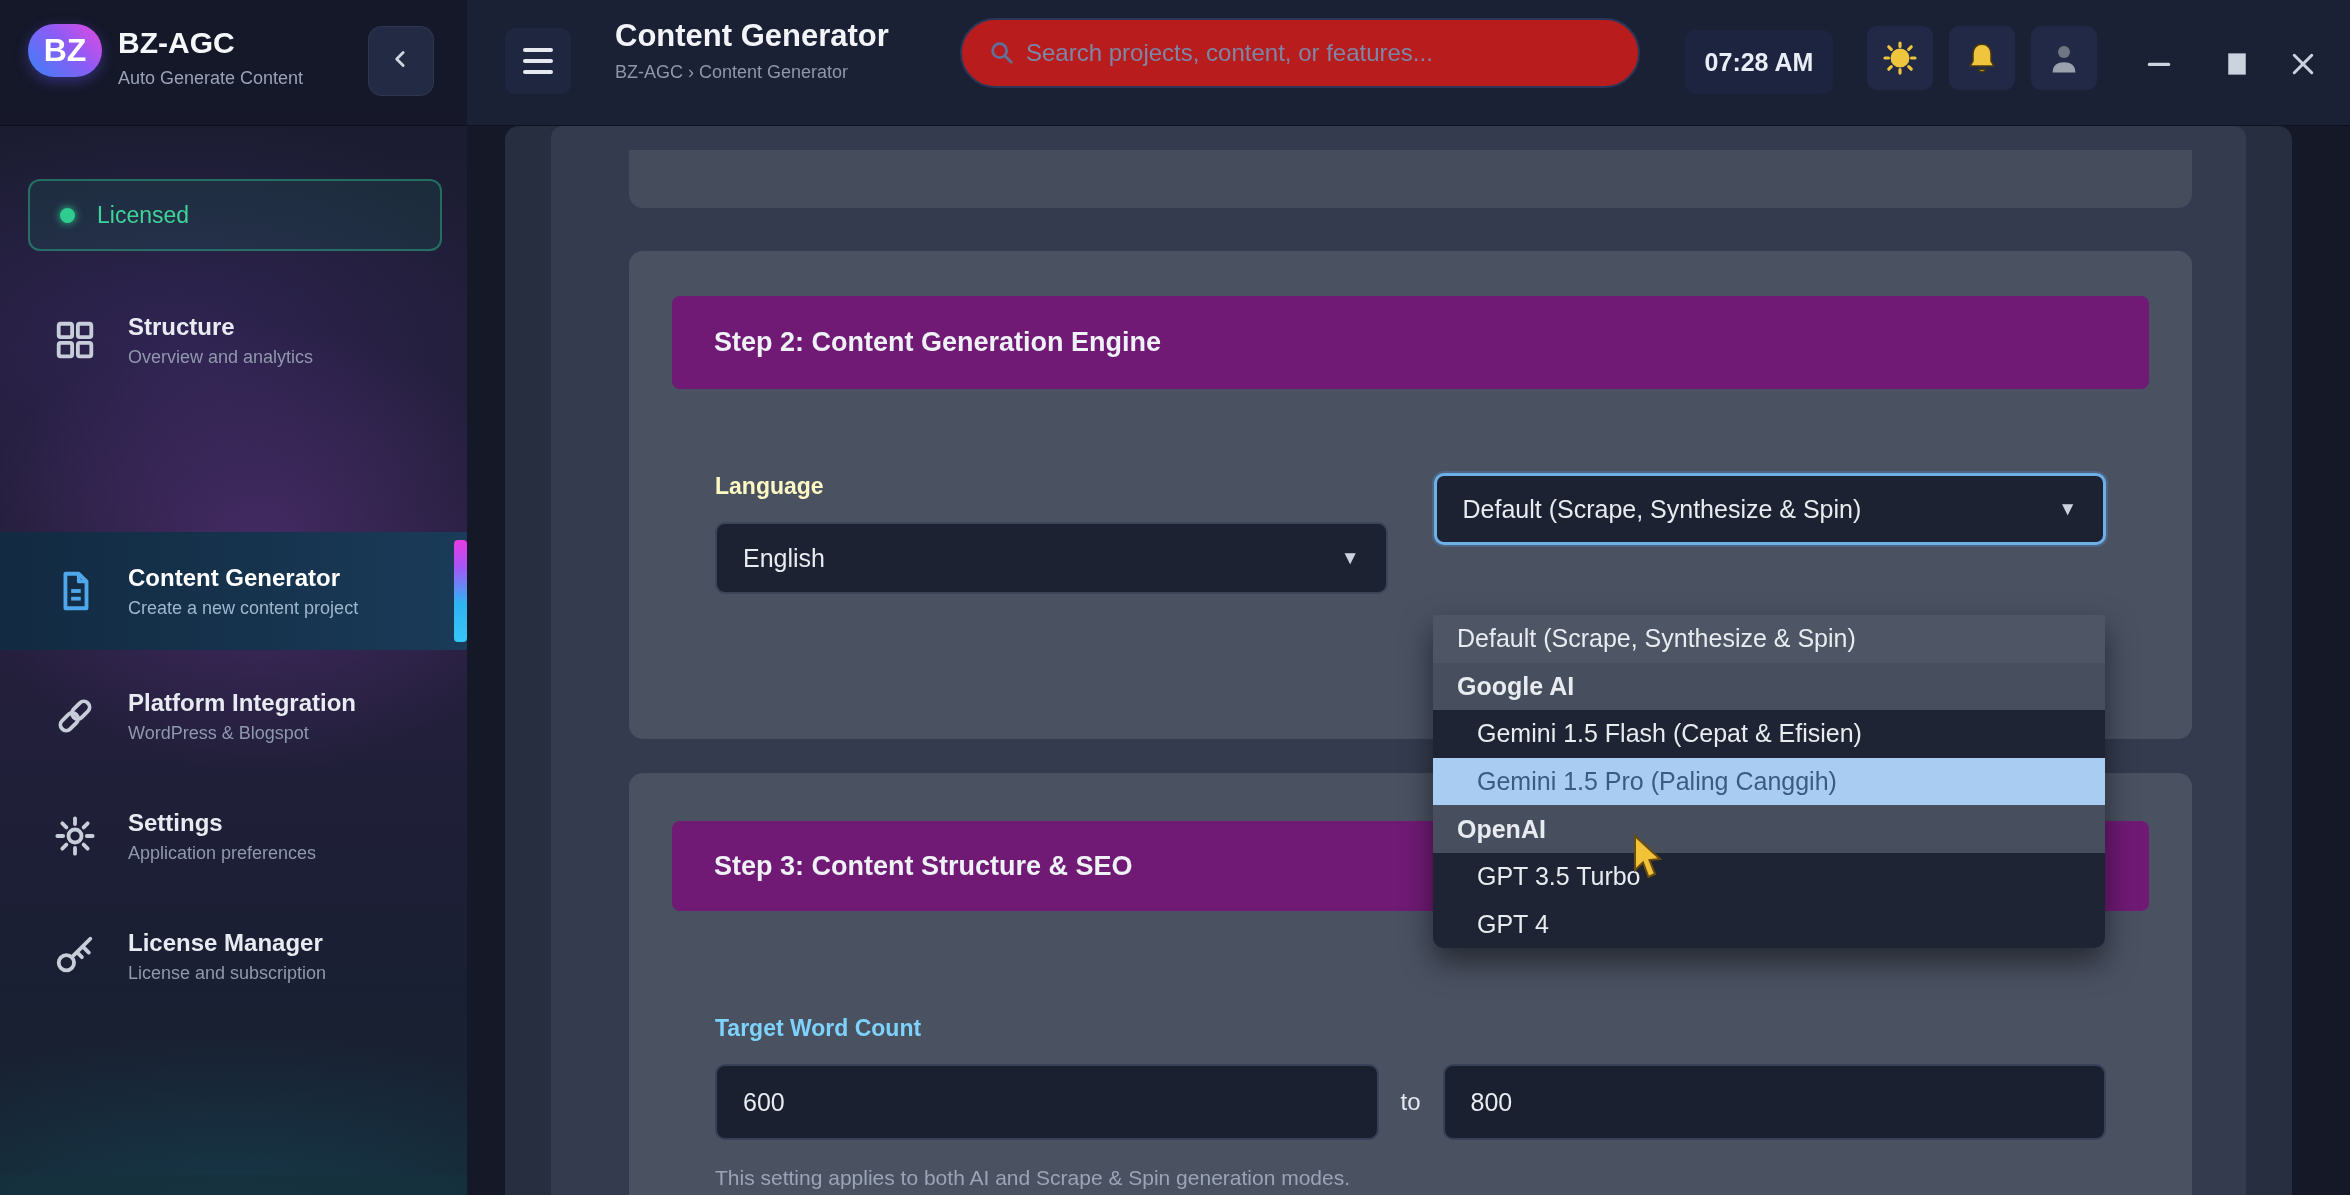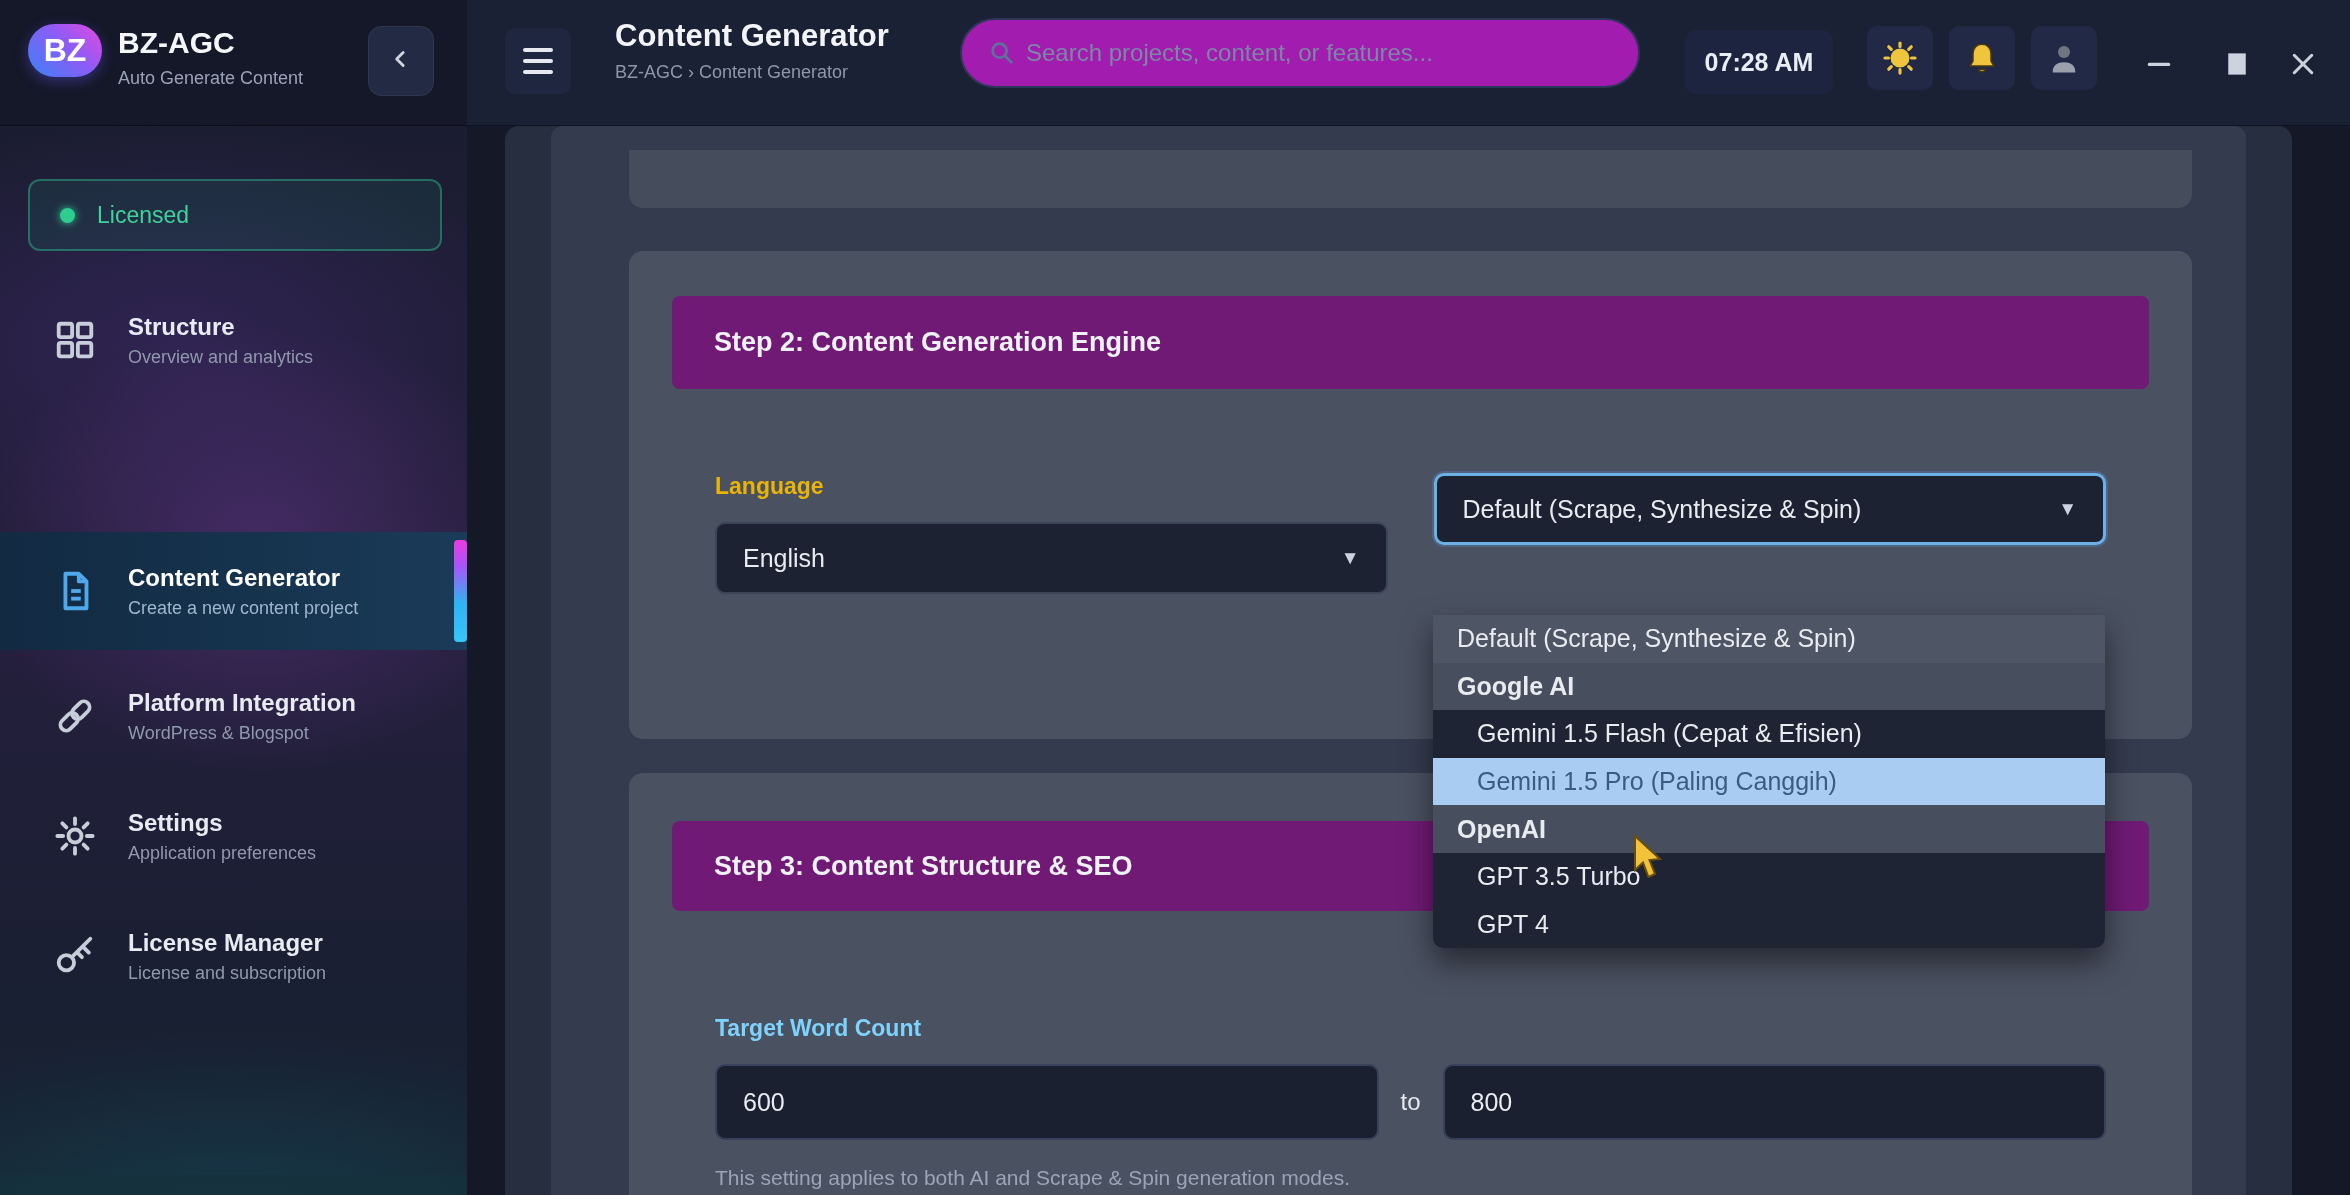--- a/index.html
+++ b/index.html
@@ -53,21 +53,21 @@
   
   .topbar { position:absolute; left:467px; top:0; width:1883px; height:126px; background:#1b2134;
     border-bottom:1px solid #0e1322; }
   .hamburger-btn { position:absolute; left:38px; top:28px; width:66px; height:66px; border-radius:10px;
     background:#1f2640; display:flex; flex-direction:column; justify-content:center; align-items:center;
     gap:7px; cursor:pointer; }
   .hamburger-btn i { display:block; width:30px; height:4px; background:#e6e9f0; border-radius:2px; }
   .page-title { position:absolute; left:148px; top:18px; font-size:31px; font-weight:bold; color:#f2f4f8; }
   .breadcrumb { position:absolute; left:148px; top:62px; font-size:18px; color:#8e96ac; }
   .search-box { position:absolute; left:493px; top:18px; width:680px; height:70px; border-radius:35px;
-    background:#a21caf; border:2px solid #2c3659; display:flex; align-items:center; padding:0 26px; gap:10px; }
+    background:#b91c1c; border:2px solid #2c3659; display:flex; align-items:center; padding:0 26px; gap:10px; }
   .search-box svg { color:#5f7099; flex:0 0 auto; }
   .search-input { flex:1; background:transparent; border:none; outline:none; color:#c4cce0;
     font-size:24px; font-family:inherit; }
   .search-input::placeholder { color:#7c87a6; }
   .time-badge { position:absolute; left:1218px; top:30px; width:148px; height:64px; border-radius:10px;
     background:#1c2440; display:flex; align-items:center; justify-content:center;
     font-size:25px; font-weight:bold; color:#e9edf6; }
   .icon-btn { position:absolute; top:26px; width:66px; height:64px; border-radius:10px; background:#212946;
     display:flex; align-items:center; justify-content:center; cursor:pointer; }
   .icon-btn.sun { left:1400px; color:#eec53d; }
@@ -87,21 +87,21 @@
   .card { margin:0 54px 0 78px; background:#4a5161; border-radius:14px; }
   .partial-card { height:58px; margin-top:24px; border-radius:0 0 14px 14px; background:#454c5c; }
   .step-card { padding:45px 43px; }
   .card-step2 { margin-top:43px; height:488px; }
   .card-step3 { margin-top:34px; height:460px; padding-top:48px; }
   .card-strip { height:93px; background:#701a75; border-radius:8px; display:flex; align-items:center;
     padding-left:42px; font-size:27px; font-weight:bold; color:#eef1f5; }
   .card-step3 .card-strip { height:90px; }
   .form-row { display:flex; gap:46px; margin-top:84px; padding:0 43px; }
   .field { flex:1; }
-  .field-label { font-size:23px; font-weight:bold; color:#eab308; margin-bottom:22px; }
+  .field-label { font-size:23px; font-weight:bold; color:#fef9c3; margin-bottom:22px; }
   .select-box { height:72px; background:#1c2232; border:2px solid #3c4457; border-radius:10px;
     display:flex; align-items:center; padding:0 26px; font-size:25px; color:#e8ebf0; cursor:pointer; }
   .select-box .caret { margin-left:auto; font-size:19px; color:#cdd3de; }
   .select-box.focused { border:3px solid #6db0e6; box-shadow:0 0 0 2px rgba(90,160,230,0.25); }
 
   .wordcount-label { margin-top:104px; padding:0 43px; font-size:23px; font-weight:bold; color:#7dd3fc; }
   .range-row { display:flex; align-items:center; margin-top:22px; padding:0 43px; gap:0; }
   .num-input { flex:1; height:76px; background:#1a2030; border:2px solid #39415a; border-radius:10px;
     display:flex; align-items:center; padding:0 26px; font-size:25px; color:#e8ebf0; }
   .range-sep { font-size:24px; color:#e6e9f0; margin:0 22px; }

